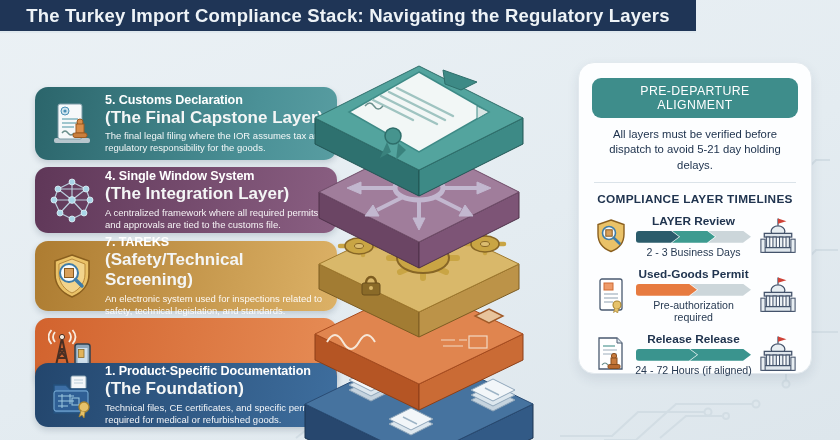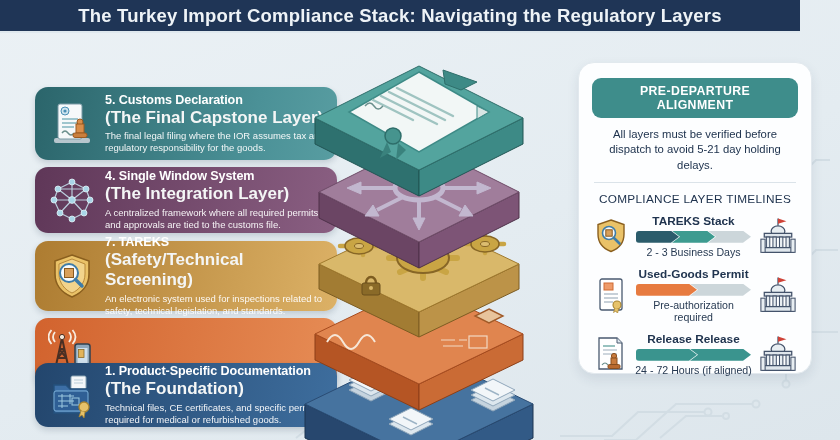--- a/index.html
+++ b/index.html
@@ -1,21 +1,21 @@
 <!DOCTYPE html>
 <html><head>
 <meta charset="utf-8">
 <style>
   * { margin:0; padding:0; box-sizing:border-box; }
   body { font-family:"Liberation Sans", sans-serif; }
   .canvas { position:relative; width:840px; height:440px; overflow:hidden;
     background:linear-gradient(160deg,#ebf1f5 0%,#e4ecf1 55%,#dde6ec 100%); }
 
   
-  .titlebar { position:absolute; left:0; top:0; width:800px; height:33px; background:#1f3556;
+  .titlebar { position:absolute; left:0; top:0; width:696px; height:33px; background:#1f3556;
     display:flex; align-items:center; justify-content:center; z-index:6;
     border-bottom:2px solid #dfe8ee; }
   .titlebar h1 { color:#eef3f7; font-size:18.5px; font-weight:bold; letter-spacing:.2px; }
 
   
   .circuits { position:absolute; left:0; top:0; z-index:0; }
 
   
   .card { position:absolute; left:35px; width:302px; border-radius:13px; display:flex;
     align-items:center; padding:7px 10px 7px 8px; z-index:2;
@@ -32,25 +32,25 @@
   .card1 { top:348px; height:64px; background:linear-gradient(100deg,#23466d 0%,#3e6e9e 100%); }
 
   
   .stack { position:absolute; left:293px; top:40px; z-index:3; }
 
   
   .panel { position:absolute; left:578px; top:62px; width:234px; height:312px; z-index:4;
     background:#fdfeff; border:1px solid #e2e9ee; border-radius:16px;
     box-shadow:0 5px 12px rgba(40,60,85,.10); padding:13px 13px 8px; }
   .badge { display:block; margin:2px auto 9px; width:fit-content; padding:6px 14px;
-    background:#3e8d8b; border-radius:9px; color:#fff; font-size:12.3px; font-weight:bold;
+    background:#3e8d8b; border-radius:9px; color:#fff; font-size:12.3px; font-weight:normal;
     letter-spacing:.4px; text-align:center; }
   .note { font-size:11.3px; color:#20344f; text-align:center; line-height:1.35; margin:0 2px 9px; }
   .divider { border:none; border-top:1px solid #dbe3e9; margin:2px 2px 9px; }
-  .sect { font-size:11.8px; font-weight:normal; color:#20344f; text-align:center;
+  .sect { font-size:11.8px; font-weight:bold; color:#20344f; text-align:center;
     letter-spacing:.3px; margin-bottom:8px; }
   .trow { display:grid; grid-template-columns:37px 1fr 40px; align-items:center;
     column-gap:5px; margin-bottom:9px; }
   .t-title { font-size:11.8px; font-weight:bold; color:#20344f; text-align:center; margin-bottom:3px; }
   .t-bar { display:flex; height:12px; margin:0 2px; }
   .seg { flex:1; height:12px; margin-left:-7px;
     clip-path:polygon(0 0, calc(100% - 8px) 0, 100% 50%, calc(100% - 8px) 100%, 0 100%, 8px 50%); }
   .seg.first { margin-left:0; border-radius:3px 0 0 3px;
     clip-path:polygon(0 0, calc(100% - 8px) 0, 100% 50%, calc(100% - 8px) 100%, 0 100%); }
   .t-sub { font-size:10.6px; color:#273a52; text-align:center; margin-top:3px; }
@@ -307,21 +307,21 @@
     <div class="trow">
       <div class="t-icon">
         <svg width="34" height="36" viewBox="0 0 34 36">
           <path d="M17 2 L30 6.5 V16 C30 24.5 25 30.5 17 33.5 C9 30.5 4 24.5 4 16 V6.5 Z" fill="#eac268" stroke="#8a5f1e" stroke-width="1.4"></path>
           <circle cx="15" cy="15" r="6.5" fill="#f7fbfd" stroke="#3e7ca8" stroke-width="1.6"></circle>
           <rect x="11.8" y="11.8" width="6.4" height="6.4" fill="#d9a05a" stroke="#8a5a20"></rect>
           <line x1="20" y1="20" x2="25.5" y2="25.5" stroke="#3e7ca8" stroke-width="2.6" stroke-linecap="round"></line>
         </svg>
       </div>
       <div class="t-mid">
-        <div class="t-title">TAREKS Stack</div>
+        <div class="t-title">LAYER Review</div>
         <div class="t-bar">
             <div class="seg first" style="background: rgb(43, 92, 107);"></div>
             <div class="seg" style="background: rgb(61, 155, 144);"></div>
             <div class="seg" style="background: rgb(204, 214, 218);"></div>
           </div>
         <div class="t-sub">2 - 3 Business Days</div>
       </div>
       <div class="t-bld">
         <svg width="36" height="38" viewBox="0 0 34 36">
           <line x1="17" y1="1.5" x2="17" y2="8" stroke="#44536b" stroke-width="1.2"></line>

